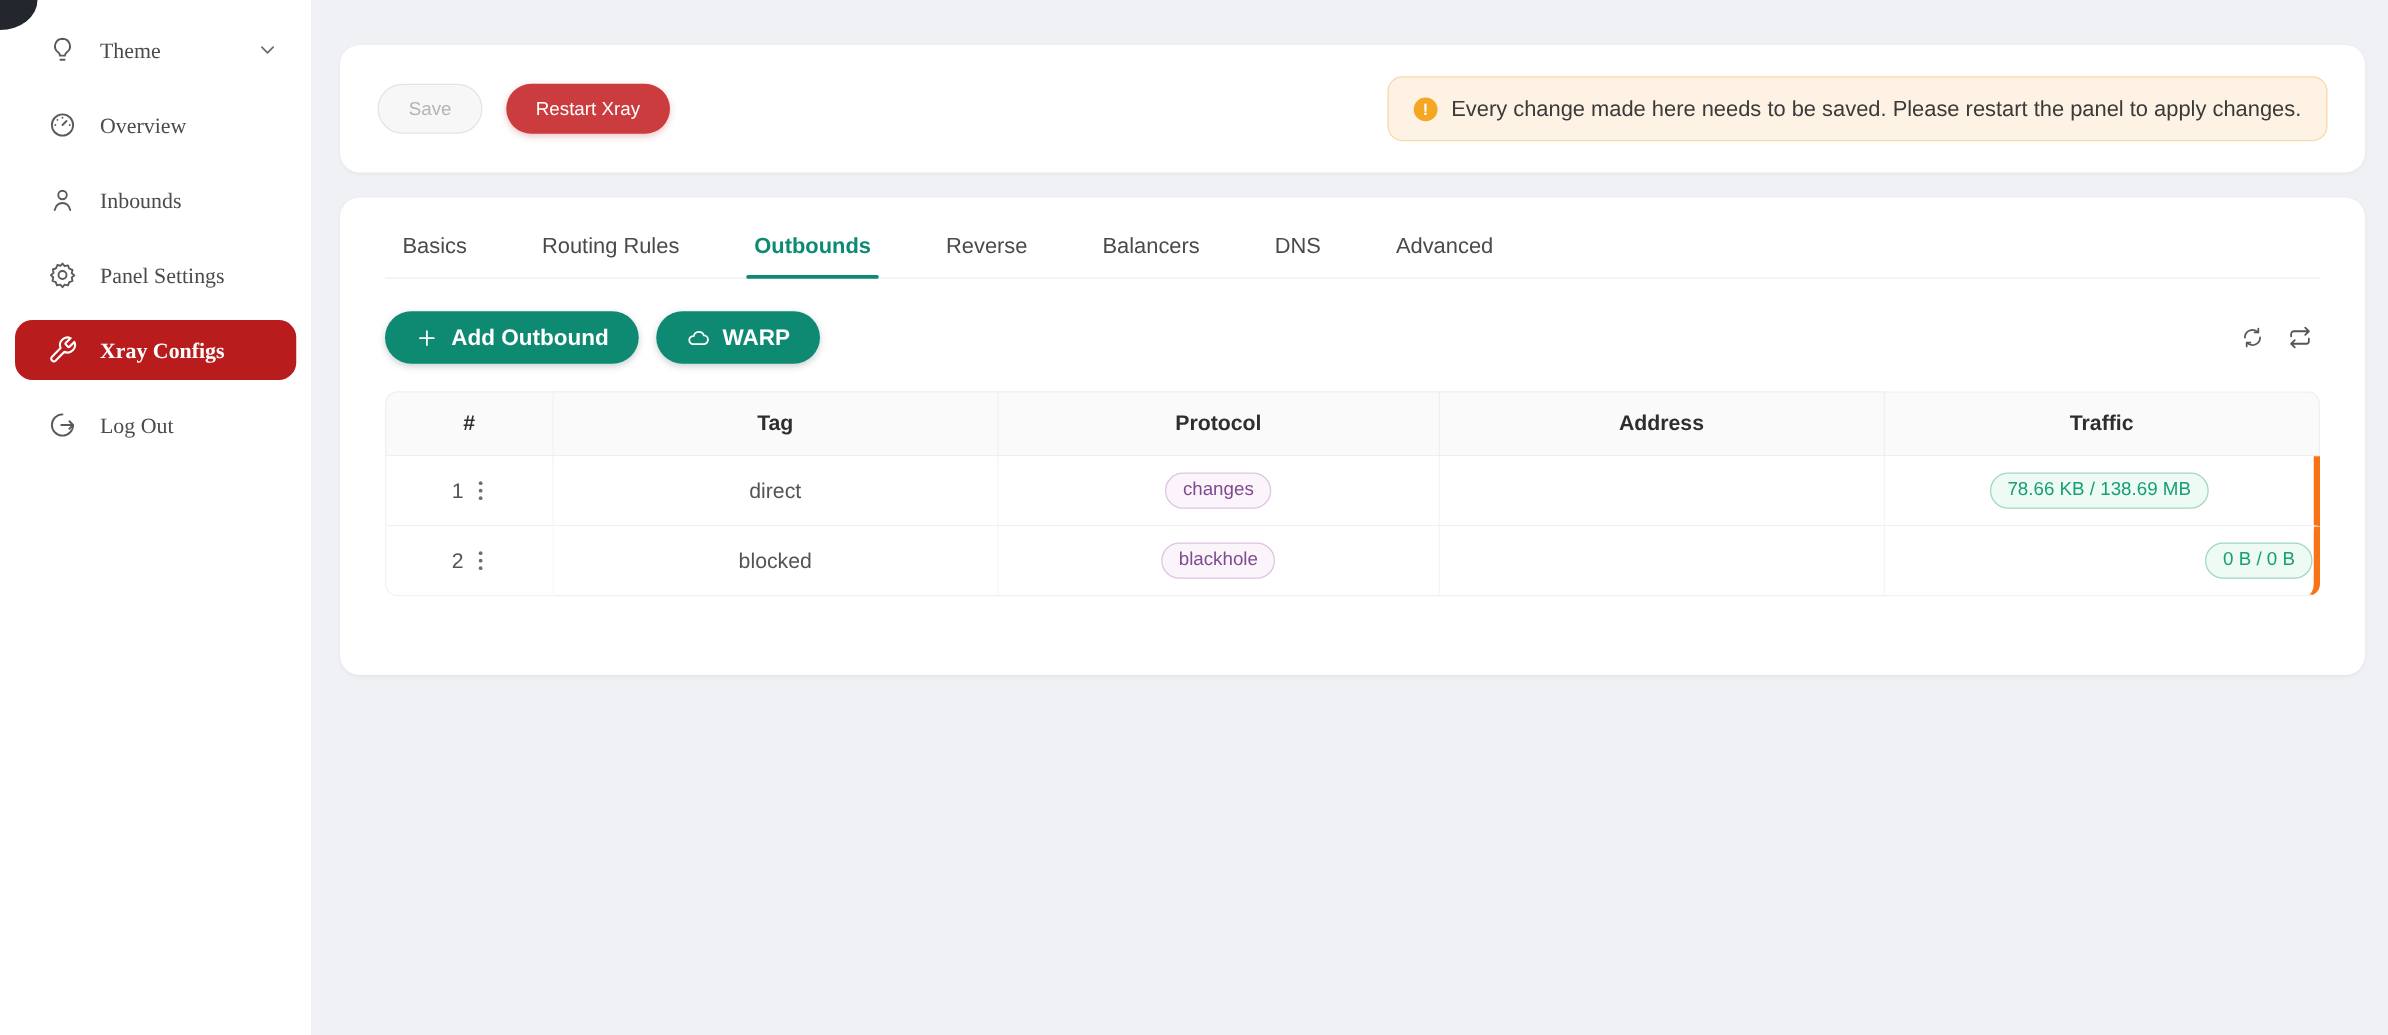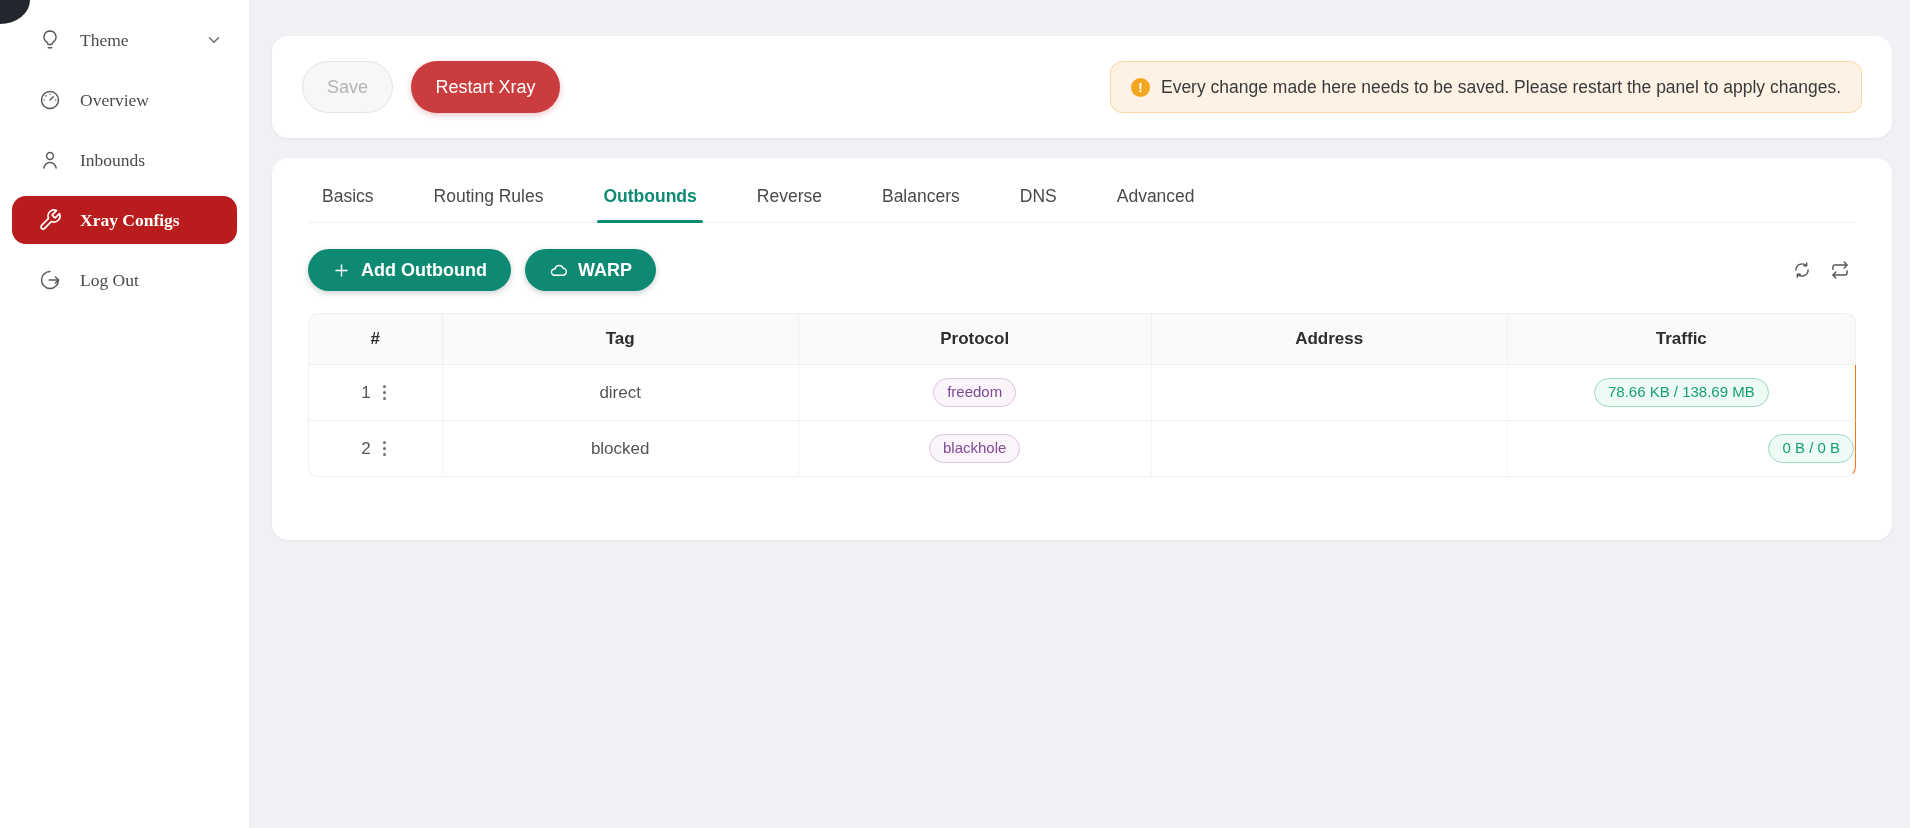--- a/index.html
+++ b/index.html
@@ -47,21 +47,21 @@
     box-shadow:0 1px 3px rgba(20,30,40,0.05);
   }
 
   
   .card-top {
     height:102px;
     display:flex; align-items:center; justify-content:space-between;
     padding:0 30px;
   }
   .btn {
-    border-radius:999px; font-size:18px; height:52px;
+    border-radius:999px; font-size:15px; height:40px;
     padding:0 24px; border:none; cursor:pointer;
     font-family:inherit;
   }
   .btn-save {
     background:#f7f7f7; border:1px solid #e4e4e4; color:#b4b4b4;
     cursor:not-allowed;
   }
   .btn-restart {
     background:#cb3c3e; color:#fff; margin-left:14px; font-weight:400;
     box-shadow:0 2px 6px rgba(203,60,62,.30);
@@ -116,21 +116,21 @@
     border-top:1px solid #efefef; border-bottom:1px solid #efefef;
     border-right:1px solid #efefef;
   }
   thead th:first-child { border-left:1px solid #efefef; border-top-left-radius:10px; }
   thead th:last-child { border-top-right-radius:10px; }
   tbody td {
     height:56px; text-align:center; color:#545454; background:#fff;
     border-bottom:1px solid #f0f0f0; border-right:1px solid #f4f4f4;
   }
   tbody td:first-child { border-left:1px solid #f0f0f0; }
-  tbody td:last-child { border-right:1px solid #f97316; }
+  tbody td:last-child { border-right:5px solid #f97316; }
   tbody tr:last-child td:first-child { border-bottom-left-radius:10px; }
   tbody tr:last-child td:last-child { border-bottom-right-radius:10px;text-align:right; }
   col.c-idx { width:8.7%; } col.c-tag { width:23%; } col.c-proto { width:22.8%; }
   col.c-addr { width:23%; } col.c-traf { width:22.5%; }
 
   .idx-cell { display:inline-flex; align-items:center; gap:9px; }
   .kebab { display:inline-flex; flex-direction:column; gap:2.5px; cursor:pointer; padding:3px; }
   .kebab i { width:3.5px; height:3.5px; border-radius:50%; background:#6f6f6f; }
 
   .badge {
@@ -177,20 +177,29 @@
     <div class="menu-item">
       <span class="mi-icon">
         <svg viewBox="0 0 24 24" fill="none" stroke="currentColor" stroke-width="1.5" stroke-linecap="round" stroke-linejoin="round" width="24" height="24">
           <circle cx="12" cy="8" r="3.4"></circle>
           <path d="M5.8 20c.9-3.6 3.4-5.6 6.2-5.6s5.3 2 6.2 5.6"></path>
         </svg>
       </span>
       <span>Inbounds</span>
     </div>
 
+    <div class="menu-item">
+      <span class="mi-icon">
+        <svg viewBox="0 0 24 24" fill="none" stroke="currentColor" stroke-width="1.5" stroke-linecap="round" stroke-linejoin="round" width="24" height="24">
+          <circle cx="12" cy="12" r="3.2"></circle>
+          <path d="M12 2.8l1.7 2.1 2.7-.6 1 2.6 2.6 1-.6 2.7 2.1 1.7-2.1 1.7.6 2.7-2.6 1-1 2.6-2.7-.6-1.7 2.1-1.7-2.1-2.7.6-1-2.6-2.6-1 .6-2.7L2.8 12l2.1-1.7-.6-2.7 2.6-1 1-2.6 2.7.6z"></path>
+        </svg>
+      </span>
+      <span>Panel Settings</span>
+    </div>
 
     <div class="menu-item active">
       <span class="mi-icon">
         <svg viewBox="0 0 24 24" fill="none" stroke="currentColor" stroke-width="1.7" stroke-linecap="round" stroke-linejoin="round" width="24" height="24">
           <path d="M14.7 6.3a1 1 0 0 0 0 1.4l1.6 1.6a1 1 0 0 0 1.4 0l3.77-3.77a6 6 0 0 1-7.94 7.94l-6.91 6.91a2.12 2.12 0 0 1-3-3l6.91-6.91a6 6 0 0 1 7.94-7.94l-3.76 3.76z"></path>
         </svg>
       </span>
       <span>Xray Configs</span>
     </div>
 
@@ -295,21 +304,21 @@
               <span class="idx-cell">
                 <span>1</span>
                 <span class="kebab">
                     <i></i>
                     <i></i>
                     <i></i>
                   </span>
               </span>
             </td>
             <td>direct</td>
-            <td><span class="badge badge-proto">freedom</span></td>
+            <td><span class="badge badge-proto">changes</span></td>
             <td></td>
             <td><span class="badge badge-traffic">78.66 KB / 138.69 MB</span></td>
           </tr>
           <tr>
             <td>
               <span class="idx-cell">
                 <span>2</span>
                 <span class="kebab">
                     <i></i>
                     <i></i>

